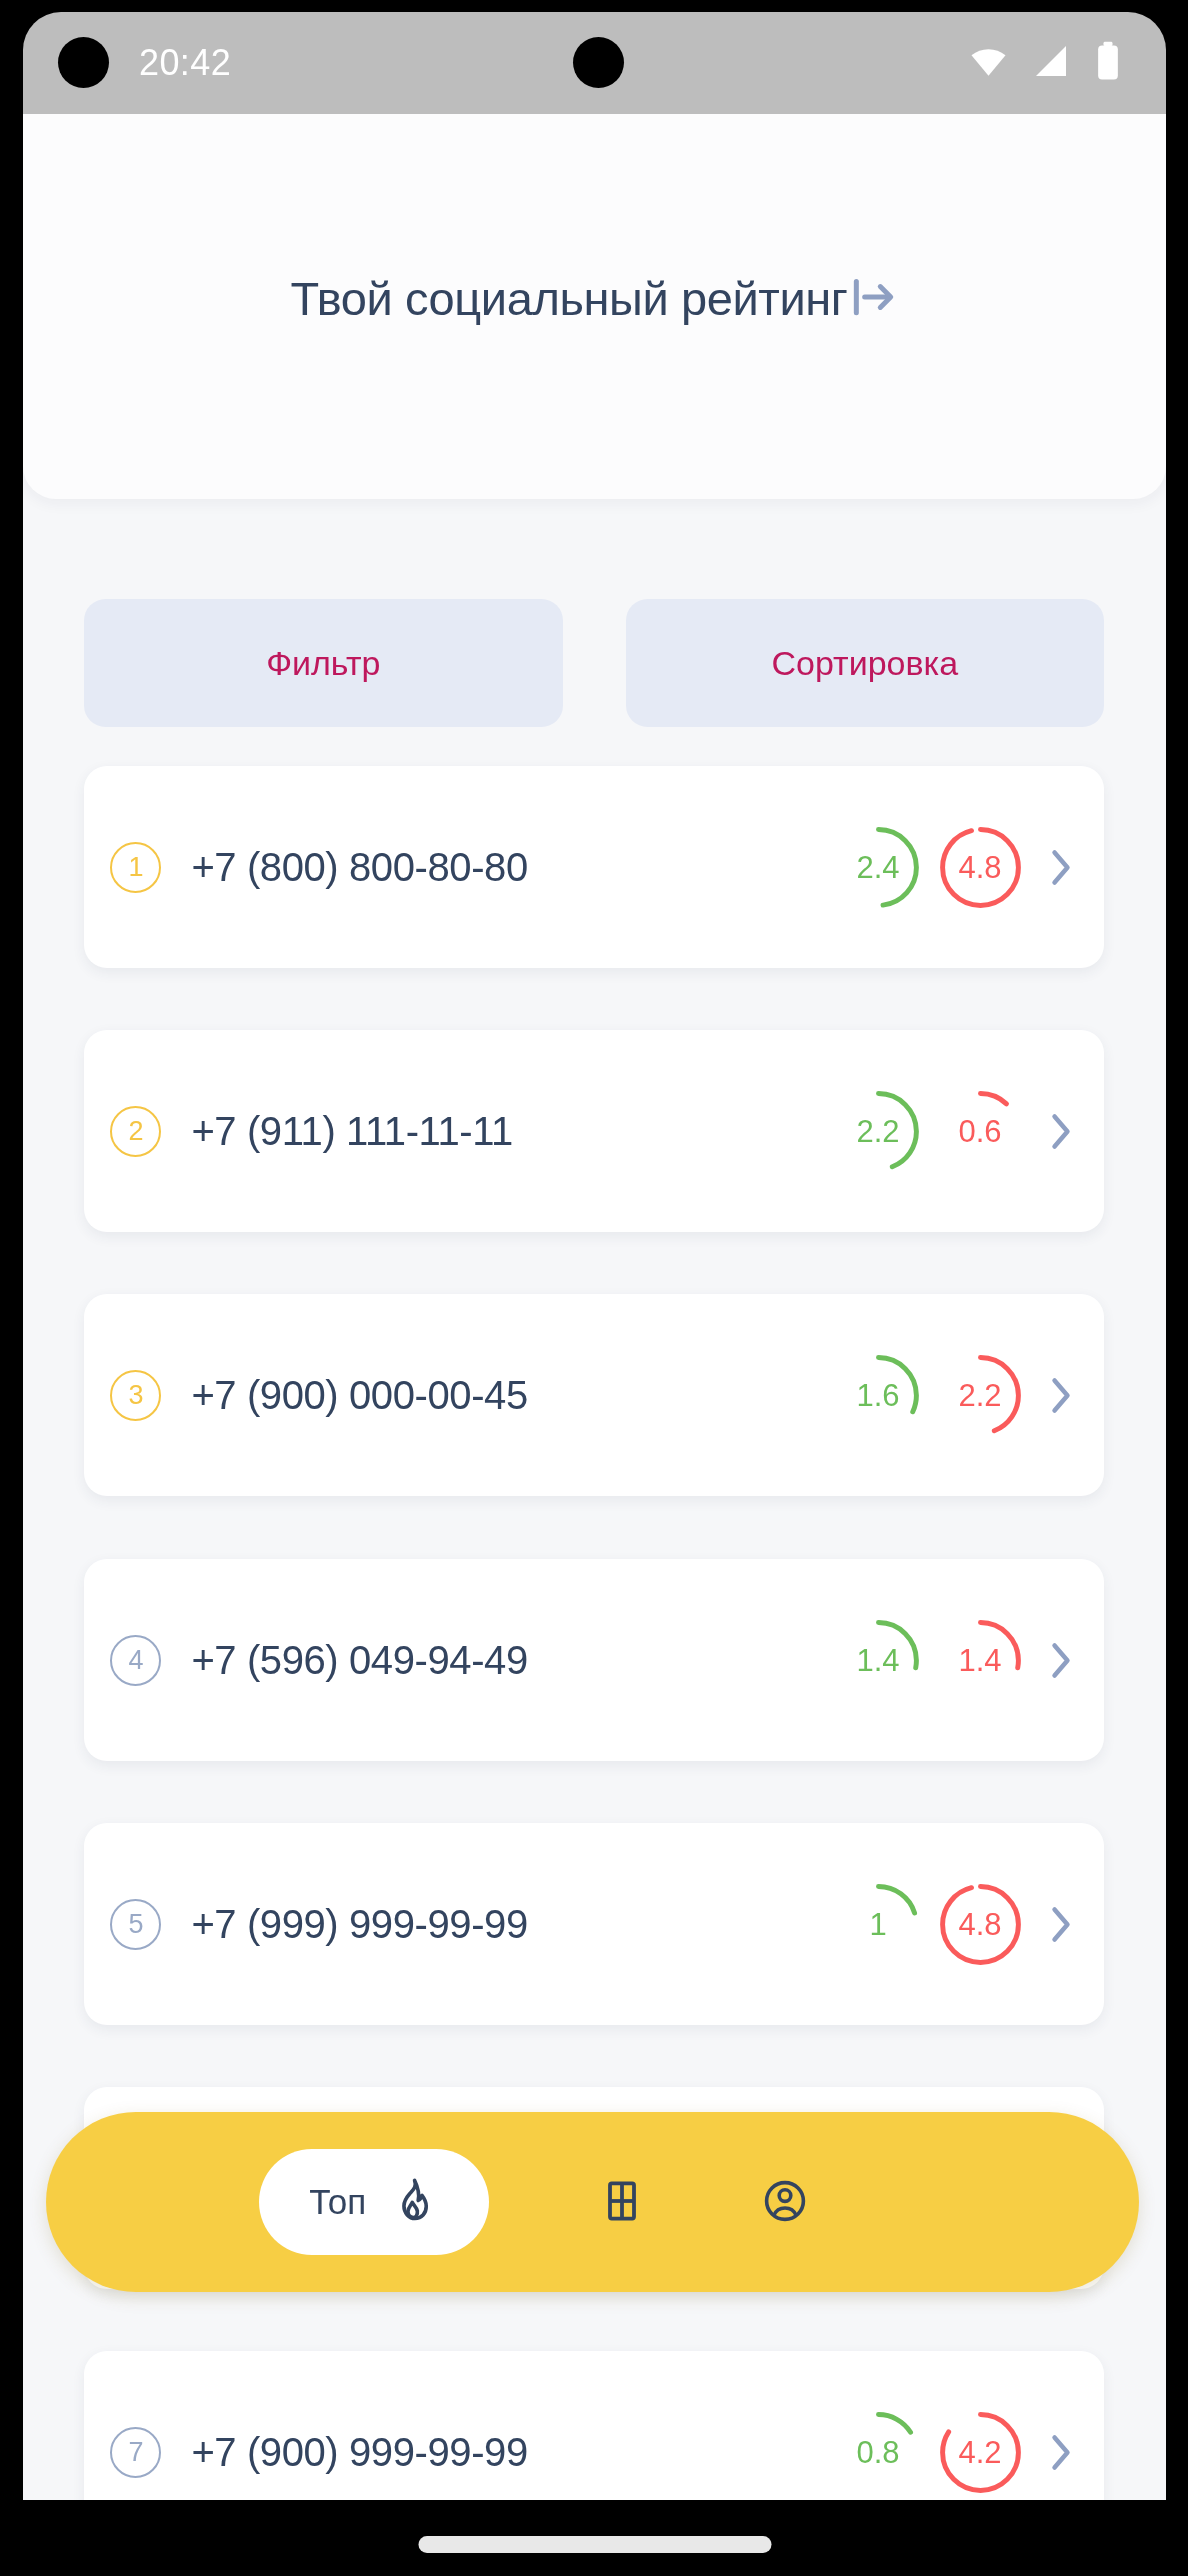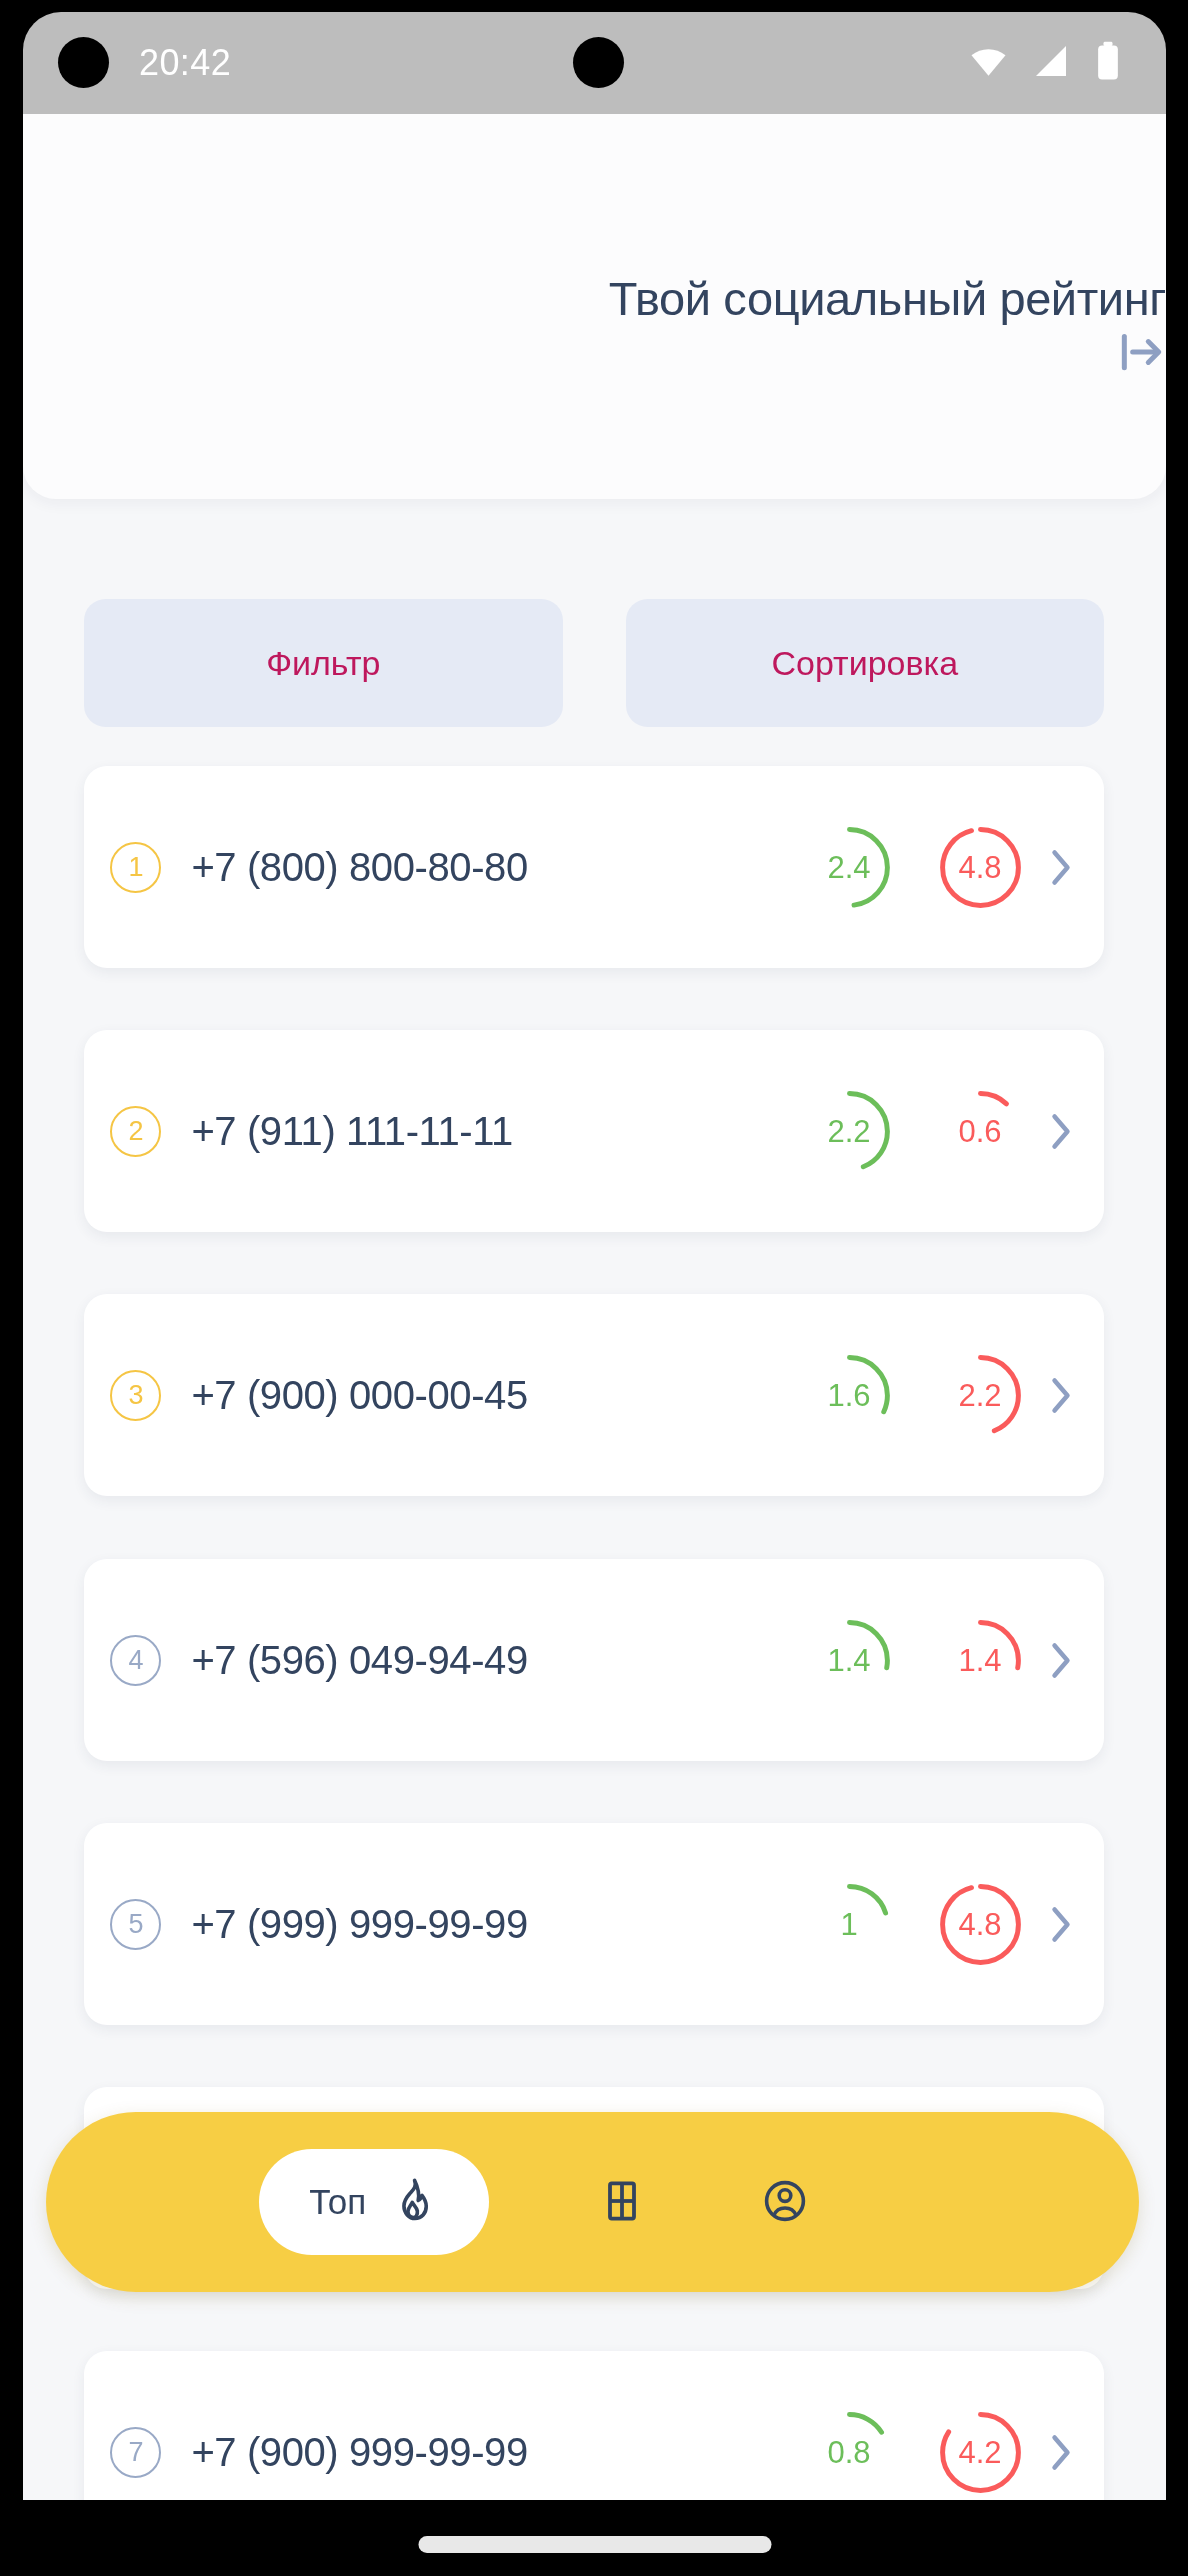--- a/index.html
+++ b/index.html
@@ -87,23 +87,22 @@
     background: #fcfcfd;
     border-radius: 0 0 33px 33px;
     box-shadow: 0 3.3px 15px rgba(30,45,80,0.055);
   }
   .header-title-row {
     position: absolute;
     top: 157px;
     left: 0;
     width: 100%;
     display: flex;
-    align-items: flex-end;
-    justify-content: center;
-    flex-direction: column;
+    align-items: flex-start;
+    justify-content: center;
   }
   .header-title {
     font-size: 47px;
     color: #33445f;
     font-weight: 400;
     letter-spacing: -0.4px;
   }
   .logout-btn {
     width: 51px;
     height: 51px;
@@ -197,21 +196,21 @@
     color: #33445f;
     font-weight: 400;
     letter-spacing: -0.4px;
     white-space: nowrap;
   }
 
   .gauges {
     flex: 0 0 auto;
     display: flex;
     align-items: center;
-    gap: 42px;
+    gap: 13px;
     margin-right: 21.5px;
   }
   .gauge {
     position: relative;
     width: 89px;
     height: 89px;
     display: flex;
     align-items: center;
     justify-content: center;
   }

